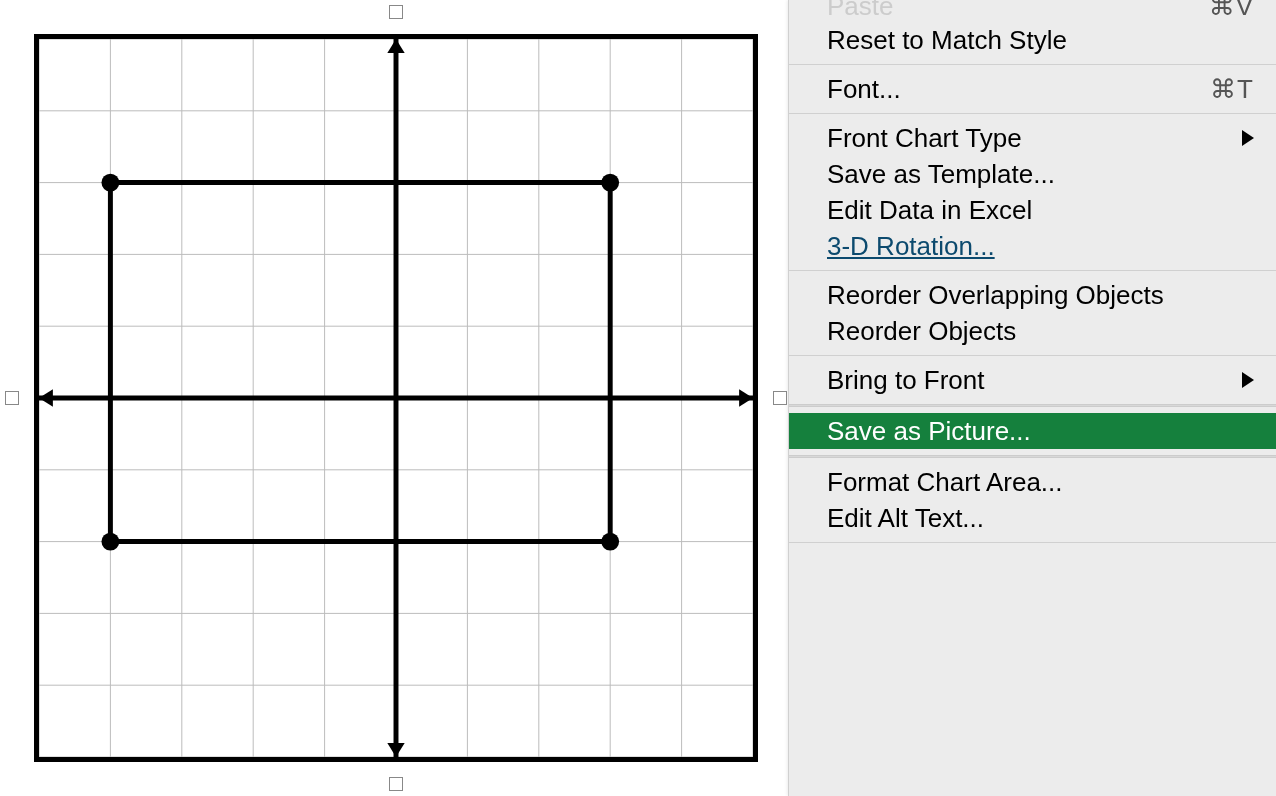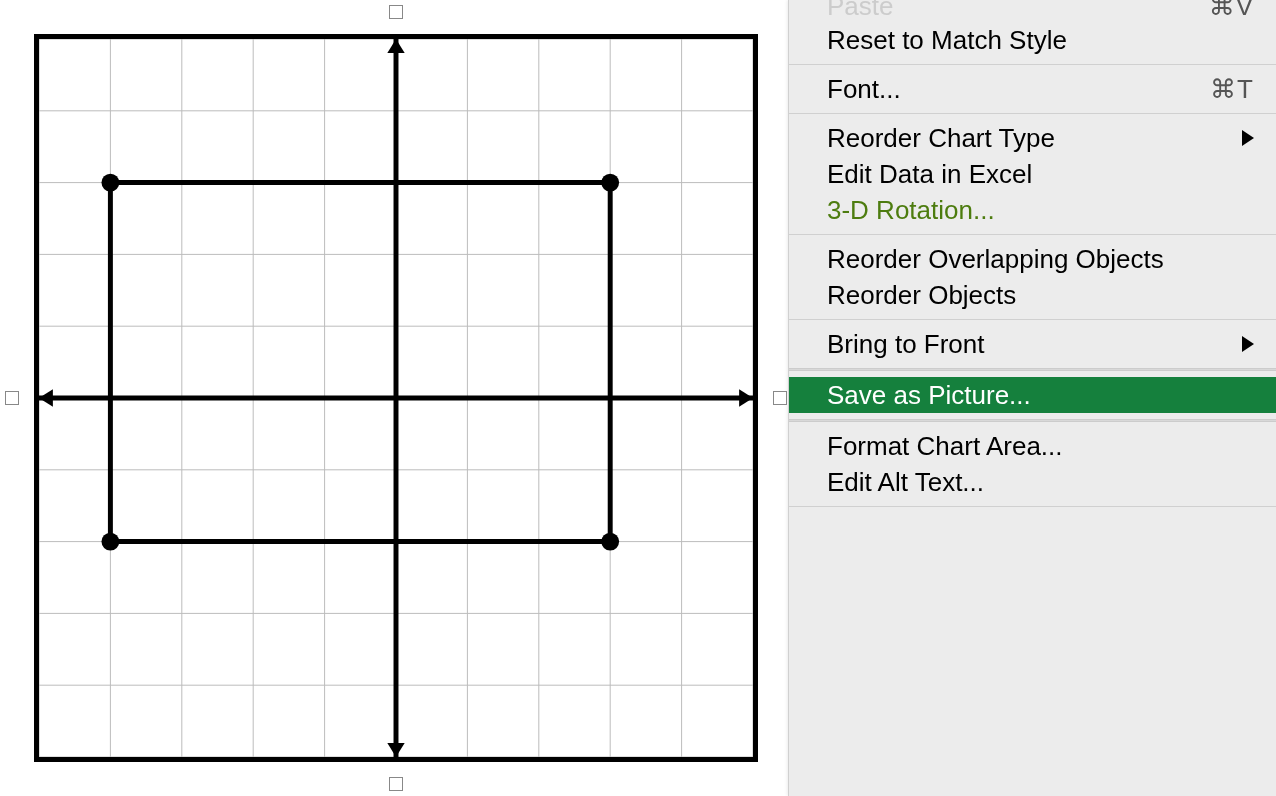--- a/index.html
+++ b/index.html
@@ -63,21 +63,22 @@
     .menu-item {
       display: flex;
       align-items: center;
       justify-content: flex-start;
       padding: 4px 22px 4px 38px;
       height: 36px;
       cursor: default;
       color: #000;
     }
     .menu-item.disabled {
-      color: #4d7c0f;
+      color: #0c4a6e;
+      text-decoration: underline;
     }
     .menu-item.highlighted {
       background: #15803d;
       color: #fff;
     }
     .menu-separator {
       height: 1px;
       background: #d0d0d0;
       margin: 6px 0;
     }
@@ -166,22 +167,25 @@
       <div class="menu-item">
         <span class="label">Reset to Match Style</span>
       </div>
       <div class="menu-separator"></div>
       <div class="menu-item">
         <span class="label">Font...</span>
         <span class="shortcut">⌘T</span>
       </div>
       <div class="menu-separator"></div>
       <div class="menu-item">
-        <span class="label">Reorder Chart Type</span>
+        <span class="label">Front Chart Type</span>
         <span class="submenu-arrow"></span>
+      </div>
+      <div class="menu-item">
+        <span class="label">Save as Template...</span>
       </div>
       <div class="menu-item">
         <span class="label">Edit Data in Excel</span>
       </div>
       <div class="menu-item disabled">
         <span class="label">3-D Rotation...</span>
       </div>
       <div class="menu-separator"></div>
       <div class="menu-item">
         <span class="label">Reorder Overlapping Objects</span>

